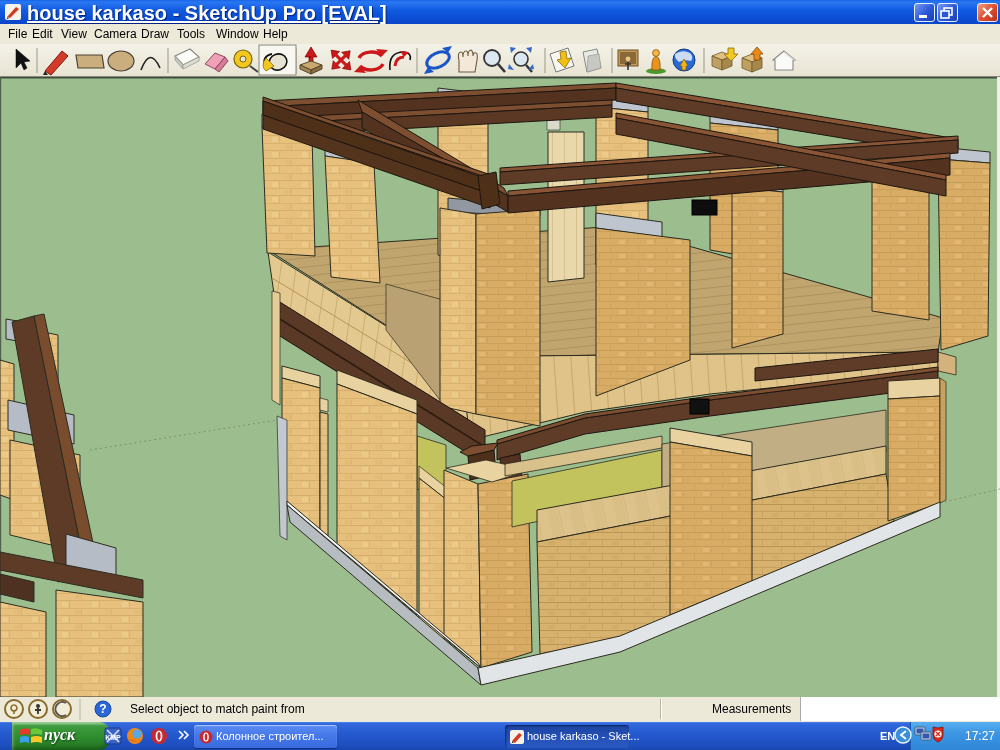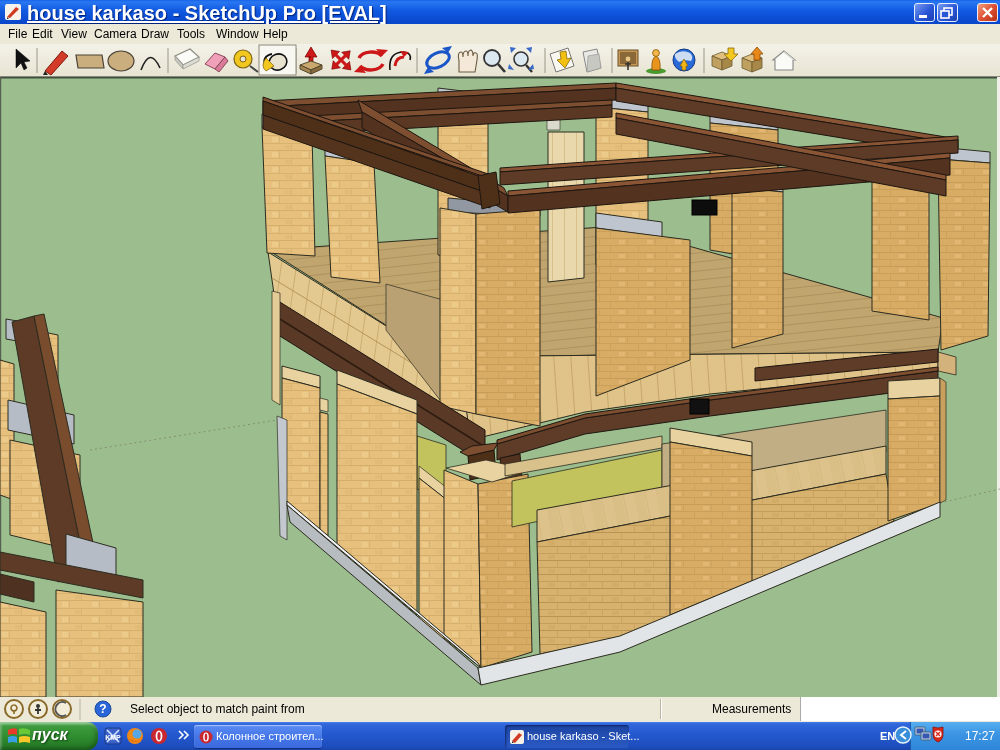--- a/index.html
+++ b/index.html
@@ -28,23 +28,23 @@
   
   #statusbar{position:absolute;left:0;top:697px;width:1000px;height:25px;background:#ECE9D8;
     font-size:12px;}
   #measlbl{position:absolute;left:712px;top:5px;color:#000;}
   #measbox{position:absolute;left:800px;top:0px;width:200px;height:24px;background:#fff;
     border-left:1px solid #aaa;box-sizing:border-box;}
   #stattext{position:absolute;left:118px;top:5px;margin-left:12px;}
   
   #taskbar{position:absolute;left:0;top:722px;width:1000px;height:28px;
     background:linear-gradient(to bottom,#4a84ee 0%,#3268dc 6%,#2458ce 45%,#1e4ebe 85%,#1a46ae 100%);}
-  #startbtn{position:absolute;left:0;top:0;width:98px;height:28px;border-radius:0 11px 11px 0;
+  #startbtn{position:absolute;left:12px;top:0;width:98px;height:28px;border-radius:0 11px 11px 0;
     background:linear-gradient(to bottom,#6cbf6c 0%,#3f9c3f 12%,#2e8b2e 55%,#247524 100%);
-    box-shadow:inset -2px -2px 4px rgba(0,40,0,.4), inset 1px 2px 3px rgba(255,255,255,.45);}
+    box-shadow:inset -2px -2px 4px rgba(0,40,0,.4), inset 1px 2px 3px rgba(255,255,255,.45);font-family:Liberation Serif, serif;}
   #startbtn .stxt{position:absolute;left:32px;top:4px;color:#fff;font-size:16px;font-weight:bold;
     font-style:italic;text-shadow:1px 1px 2px #104010;}
   .taskbtn{position:absolute;top:3px;height:23px;border-radius:3px;color:#fff;font-size:11px;
     background:linear-gradient(to bottom,#5c8cf4 0%,#4678e8 45%,#3a6ade 100%);
     box-shadow:inset 0 1px 1px rgba(255,255,255,.5), 0 1px 1px rgba(0,0,30,.4);}
   .taskbtn .lbl{position:absolute;left:22px;top:5px;white-space:nowrap;}
   #task3{background:linear-gradient(to bottom,#1c43a0 0%,#2450b4 50%,#2a5ac4 100%);
     box-shadow:inset 1px 1px 2px rgba(0,0,40,.5);}
   #tray{position:absolute;right:0;top:0;width:89px;height:28px;
     background:linear-gradient(to bottom,#57aef0 0%,#3d96e4 40%,#2f86d8 100%);
@@ -416,21 +416,21 @@
       <path d="M9 8 L21 20 M9 20 L21 8" stroke="#cfe0ff" stroke-width="1.6"></path>
       <text x="15" y="18" text-anchor="middle" font-size="7" fill="#fff" font-family="Liberation Sans" font-weight="bold">KMP</text>
       <circle cx="37" cy="14" r="8" fill="#F08818"></circle>
       <circle cx="39" cy="12" r="4.5" fill="#58A8E8"></circle>
       <path d="M30 16 Q36 22 45 17 Q40 21 33 19 Z" fill="#D85808"></path>
       <circle cx="61" cy="14" r="8" fill="#C82830"></circle>
       <ellipse cx="61" cy="14" rx="3.4" ry="5.5" fill="#fff"></ellipse>
       <ellipse cx="61" cy="14" rx="1.6" ry="4" fill="#C82830"></ellipse>
       <path d="M81 9 l4 4 l-4 4 M86 9 l4 4 l-4 4" stroke="#fff" stroke-width="1.6" fill="none"></path>
     </svg>
-    <div class="taskbtn" id="task1" style="left:194px;width:128px">
+    <div class="taskbtn" id="task1" style="left:194px;width:143px">
       <svg width="14" height="14" viewBox="0 0 14 14" style="position:absolute;left:5px;top:5px">
         <circle cx="7" cy="7" r="6.5" fill="#C82830"></circle>
           <ellipse cx="7" cy="7" rx="2.8" ry="4.6" fill="#fff"></ellipse>
           <ellipse cx="7" cy="7" rx="1.3" ry="3.4" fill="#C82830"></ellipse>
       </svg>
       <span class="lbl">Колонное строител...</span>
     </div>
     <div class="taskbtn" id="task3" style="left:505px;width:124px">
       <svg width="14" height="14" viewBox="0 0 14 14" style="position:absolute;left:5px;top:5px">
         <rect x="0" y="0" width="14" height="14" rx="2" fill="#f6f2e8"></rect>

